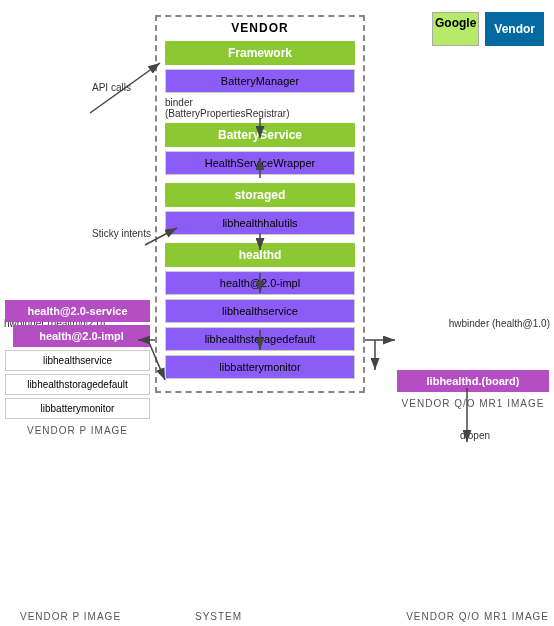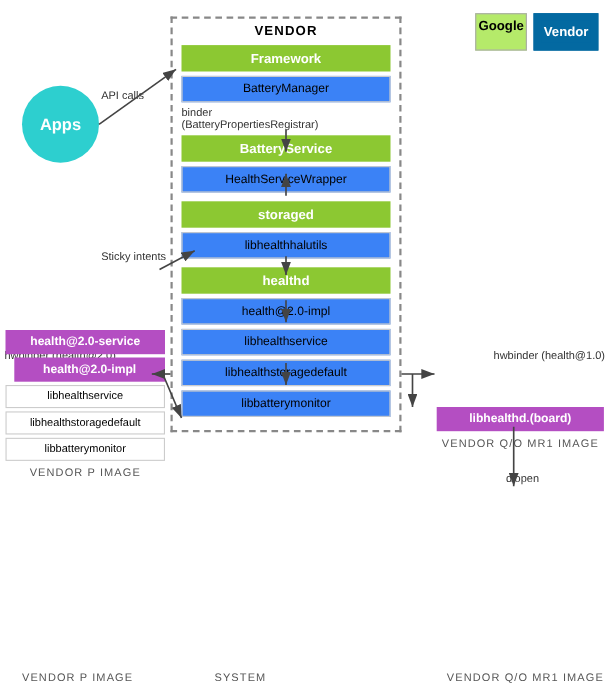--- a/index.html
+++ b/index.html
@@ -64,21 +64,21 @@
     .green-box {
       background: #8cc832;
       color: #fff;
       font-weight: bold;
       text-align: center;
       padding: 5px 4px;
       margin-bottom: 4px;
       font-size: 12px;
     }
     .white-box {
-      background: #3b82f6;
+      background: #8b5cf6;
       border: 1px solid #ccc;
       text-align: center;
       padding: 5px 4px;
       margin-bottom: 4px;
       font-size: 11px;
     }
 
     
     .vendor-p-column {
       position: absolute;
@@ -183,23 +183,20 @@
 </head>
 <body>
 
 <div class="diagram-container">
 
   <div class="top-labels">
     <div class="label-google">Google</div>
     <div class="label-vendor">Vendor</div>
   </div>
 
-  <div class="apps-circle">
-    <span>Apps</span>
-  </div>
 
   <div class="annotation" style="left:92px; top:82px;">
     <span>API
 calls</span>
   </div>
 
   <div class="annotation" style="left:92px; top:228px;">
     <span>Sticky
 intents</span>
   </div>

